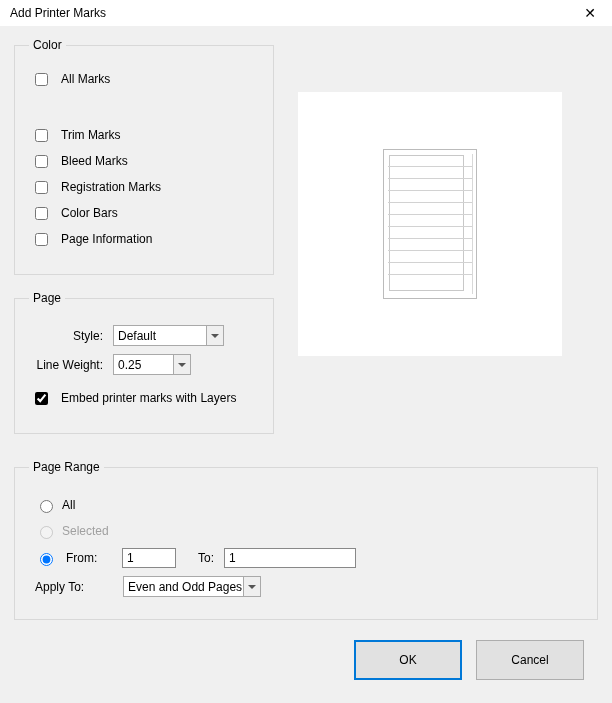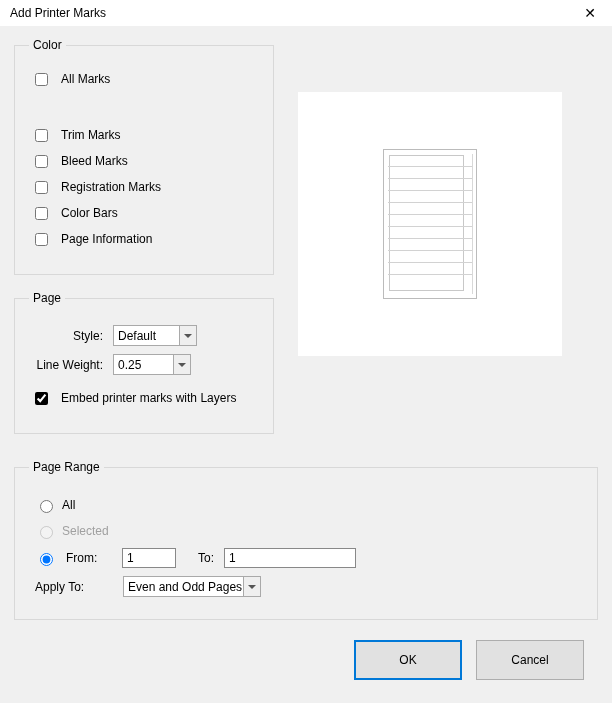--- a/index.html
+++ b/index.html
@@ -231,21 +231,21 @@
           <input type="checkbox" style="">
           <span>Page Information</span>
         </div>
       </fieldset>
 
       <fieldset>
         <legend>Page</legend>
 
         <div class="style-row">
           <label>Style:</label>
-          <div class="combo" style="width:84px">
+          <div class="combo" style="width:111px">
             <span>Default</span>
             <span class="arrow-btn"></span>
           </div>
         </div>
 
         <div class="style-row">
           <label>Line Weight:</label>
           <div class="combo">
             <span>0.25</span>
             <span class="arrow-btn"></span>

